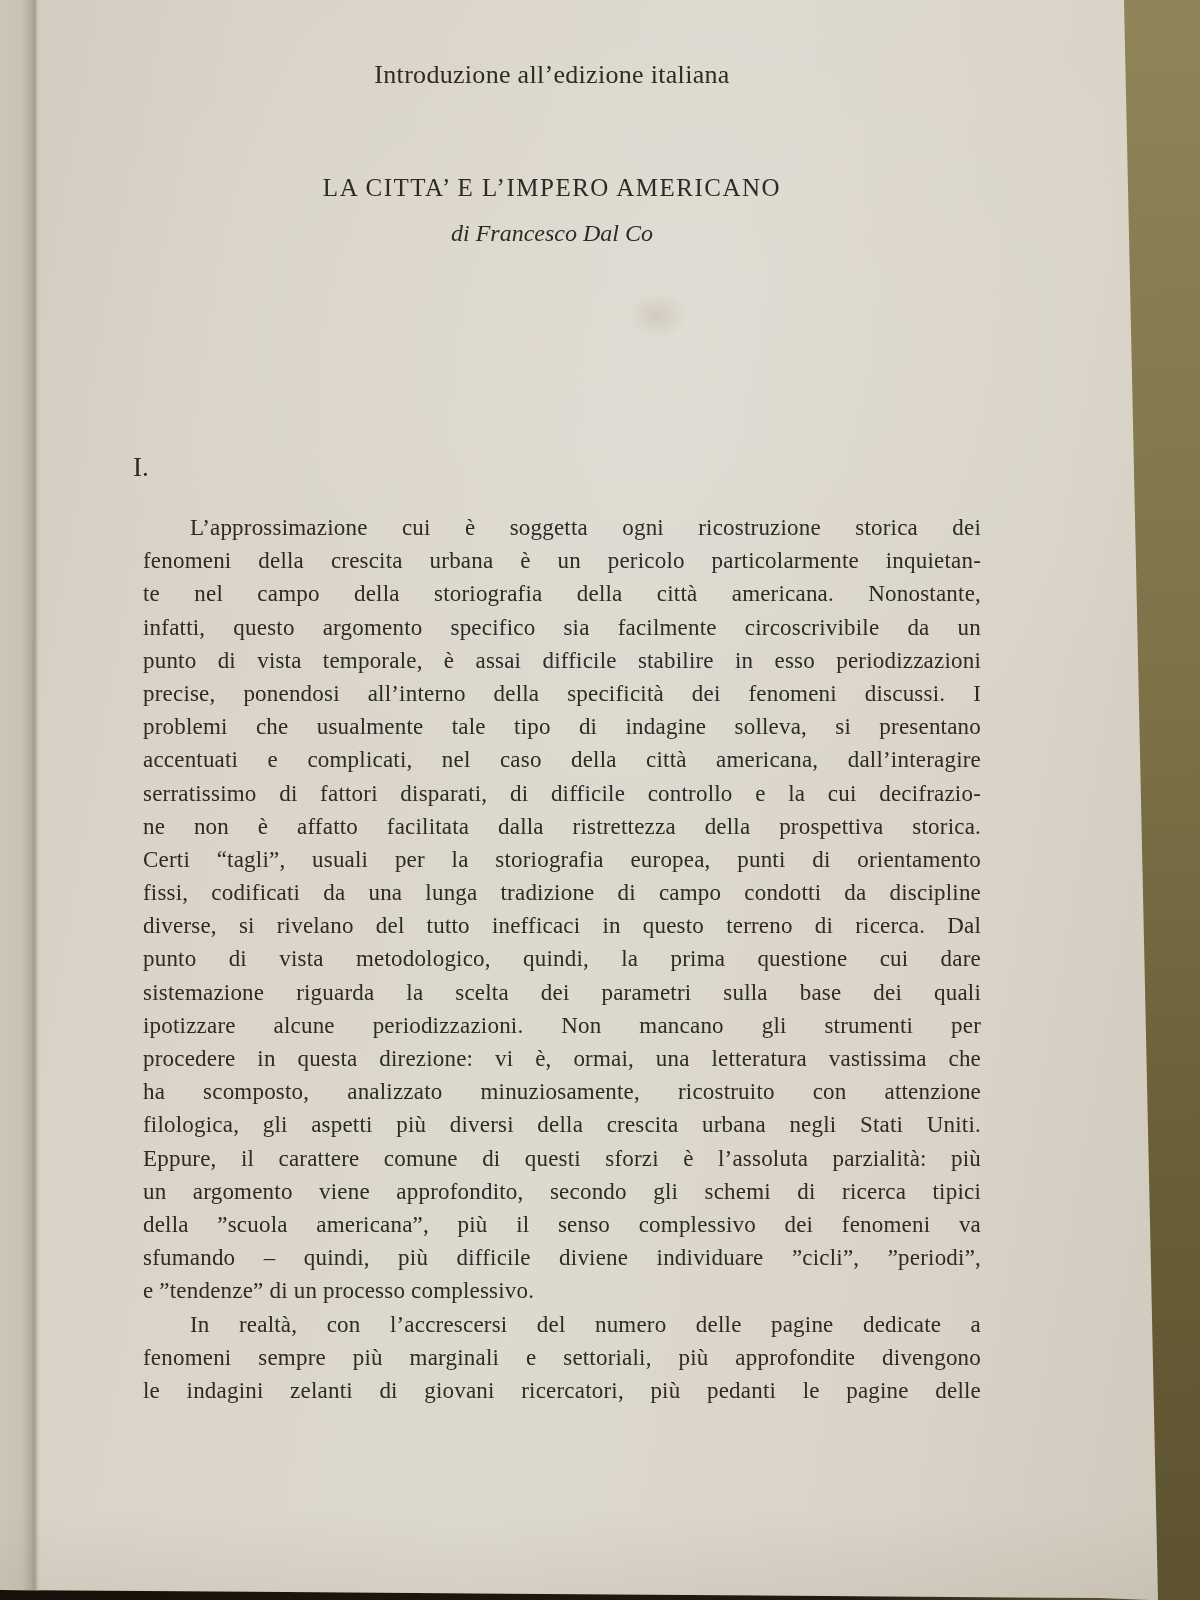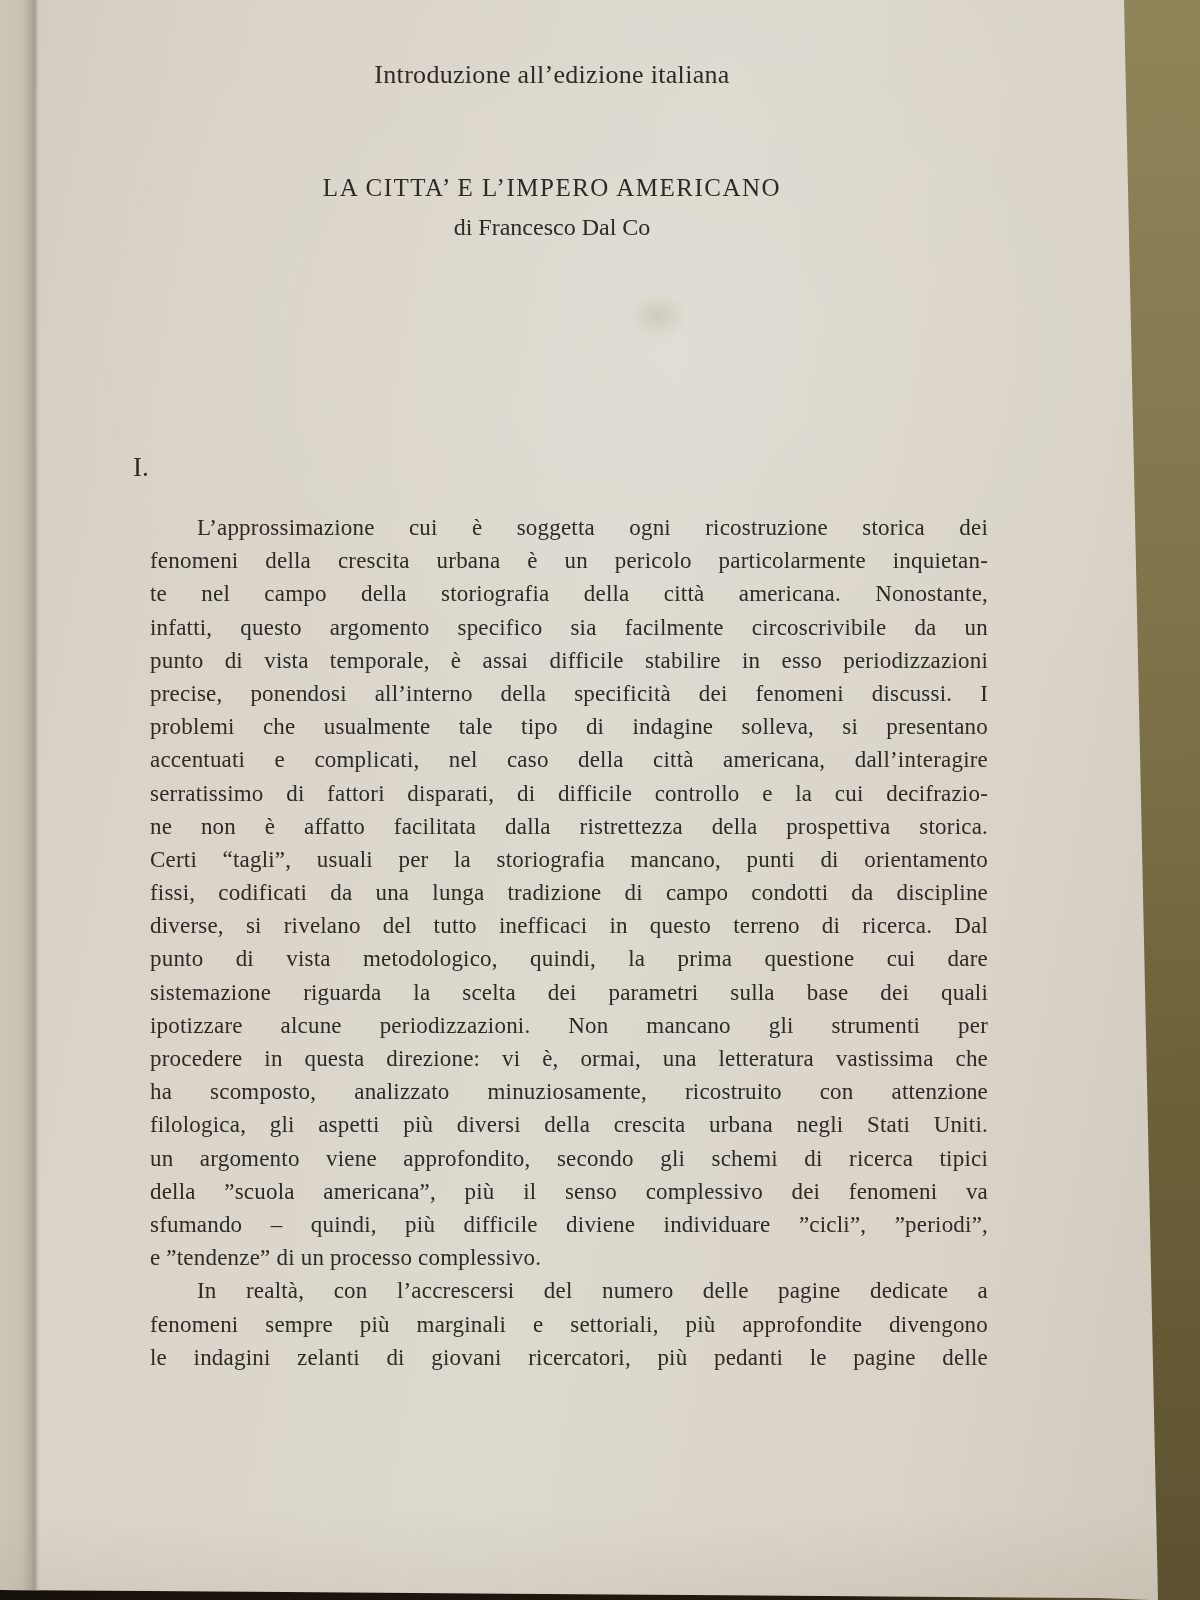--- a/index.html
+++ b/index.html
@@ -95,34 +95,35 @@
   .main-title {
     position: absolute;
     top: 142px;
     width: 100%;
     font-size: 25px;
     letter-spacing: 1.5px;
     margin-top: 32px;
   }
   .byline {
     position: absolute;
-    top: 214px;
+    top: 220px;
     width: 100%;
     font-size: 24px;
+    font-style: italic;
   }
   .section-marker {
     position: absolute;
     left: 133px;
     top: 452px;
     font-size: 27px;
     color: var(--ink);
   }
   .body-text {
     position: absolute;
-    left: 150px;
+    left: 143px;
     top: 511px;
     width: 838px;
     color: var(--ink);
     font-size: 23px;
   }
   .body-text .line {
     height: 33.2px;
     line-height: 33.2px;
     text-align: justify;
     text-align-last: justify;
@@ -162,29 +163,30 @@
         <div class="line indent">L’approssimazione cui è soggetta ogni ricostruzione storica dei</div>
         <div class="line">fenomeni della crescita urbana è un pericolo particolarmente inquietan-</div>
         <div class="line">te nel campo della storiografia della città americana. Nonostante,</div>
         <div class="line">infatti, questo argomento specifico sia facilmente circoscrivibile da un</div>
         <div class="line">punto di vista temporale, è assai difficile stabilire in esso periodizzazioni</div>
         <div class="line">precise, ponendosi all’interno della specificità dei fenomeni discussi. I</div>
         <div class="line">problemi che usualmente tale tipo di indagine solleva, si presentano</div>
         <div class="line">accentuati e complicati, nel caso della città americana, dall’interagire</div>
         <div class="line">serratissimo di fattori disparati, di difficile controllo e la cui decifrazio-</div>
         <div class="line">ne non è affatto facilitata dalla ristrettezza della prospettiva storica.</div>
-        <div class="line">Certi “tagli”, usuali per la storiografia mancano, punti di orientamento</div>
+        <div class="line">Certi “tagli”, usuali per la storiografia europea, punti di orientamento</div>
         <div class="line">fissi, codificati da una lunga tradizione di campo condotti da discipline</div>
         <div class="line">diverse, si rivelano del tutto inefficaci in questo terreno di ricerca. Dal</div>
         <div class="line">punto di vista metodologico, quindi, la prima questione cui dare</div>
         <div class="line">sistemazione riguarda la scelta dei parametri sulla base dei quali</div>
         <div class="line">ipotizzare alcune periodizzazioni. Non mancano gli strumenti per</div>
         <div class="line">procedere in questa direzione: vi è, ormai, una letteratura vastissima che</div>
         <div class="line">ha scomposto, analizzato minuziosamente, ricostruito con attenzione</div>
         <div class="line">filologica, gli aspetti più diversi della crescita urbana negli Stati Uniti.</div>
+        <div class="line">Eppure, il carattere comune di questi sforzi è l’assoluta parzialità: più</div>
         <div class="line">un argomento viene approfondito, secondo gli schemi di ricerca tipici</div>
         <div class="line">della ”scuola americana”, più il senso complessivo dei fenomeni va</div>
         <div class="line">sfumando – quindi, più difficile diviene individuare ”cicli”, ”periodi”,</div>
         <div class="line nojust">e ”tendenze” di un processo complessivo.</div>
         <div class="line indent">In realtà, con l’accrescersi del numero delle pagine dedicate a</div>
         <div class="line">fenomeni sempre più marginali e settoriali, più approfondite divengono</div>
         <div class="line">le indagini zelanti di giovani ricercatori, più pedanti le pagine delle</div>
       </div>
   </div>
 

